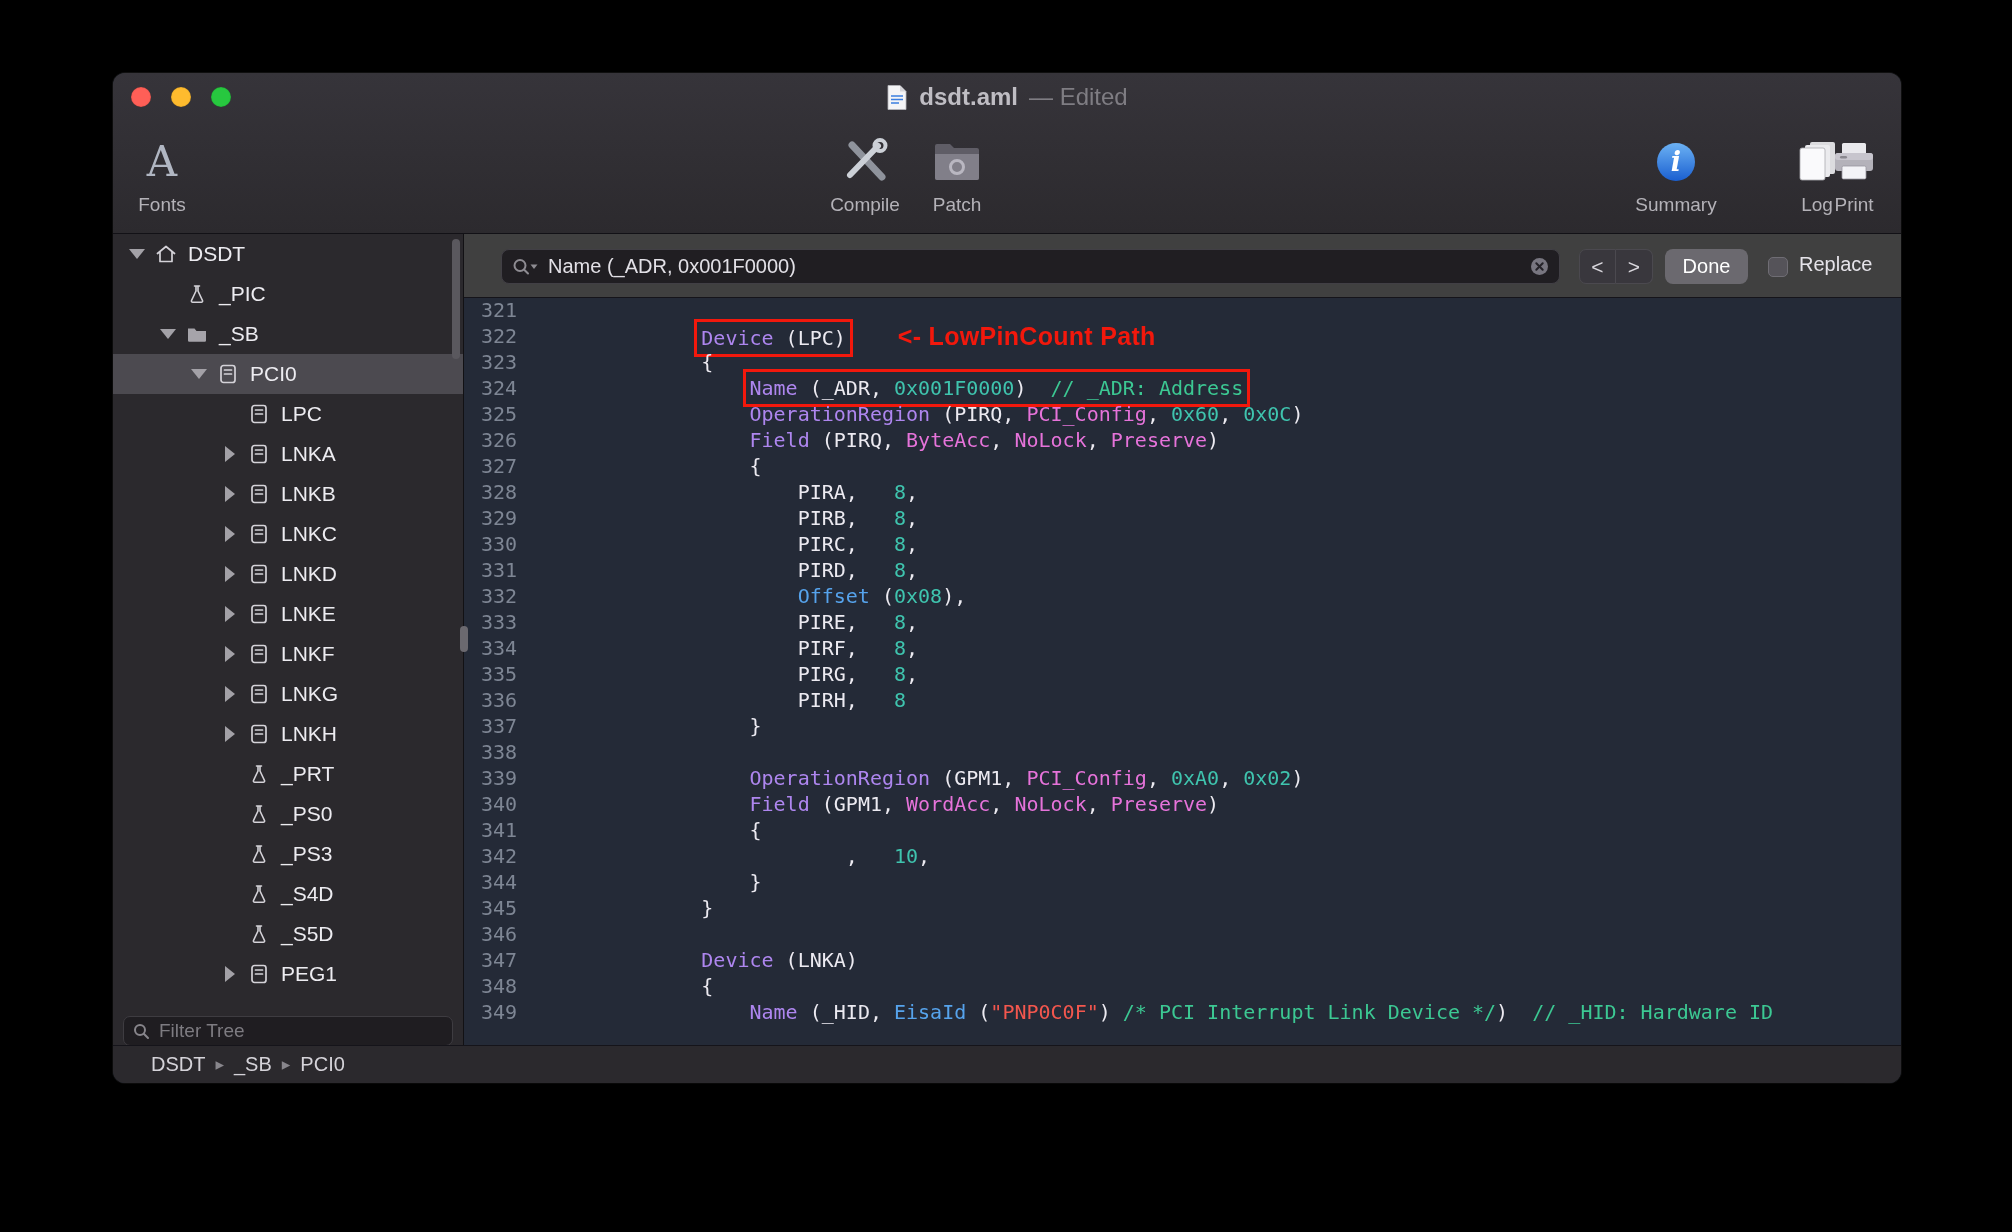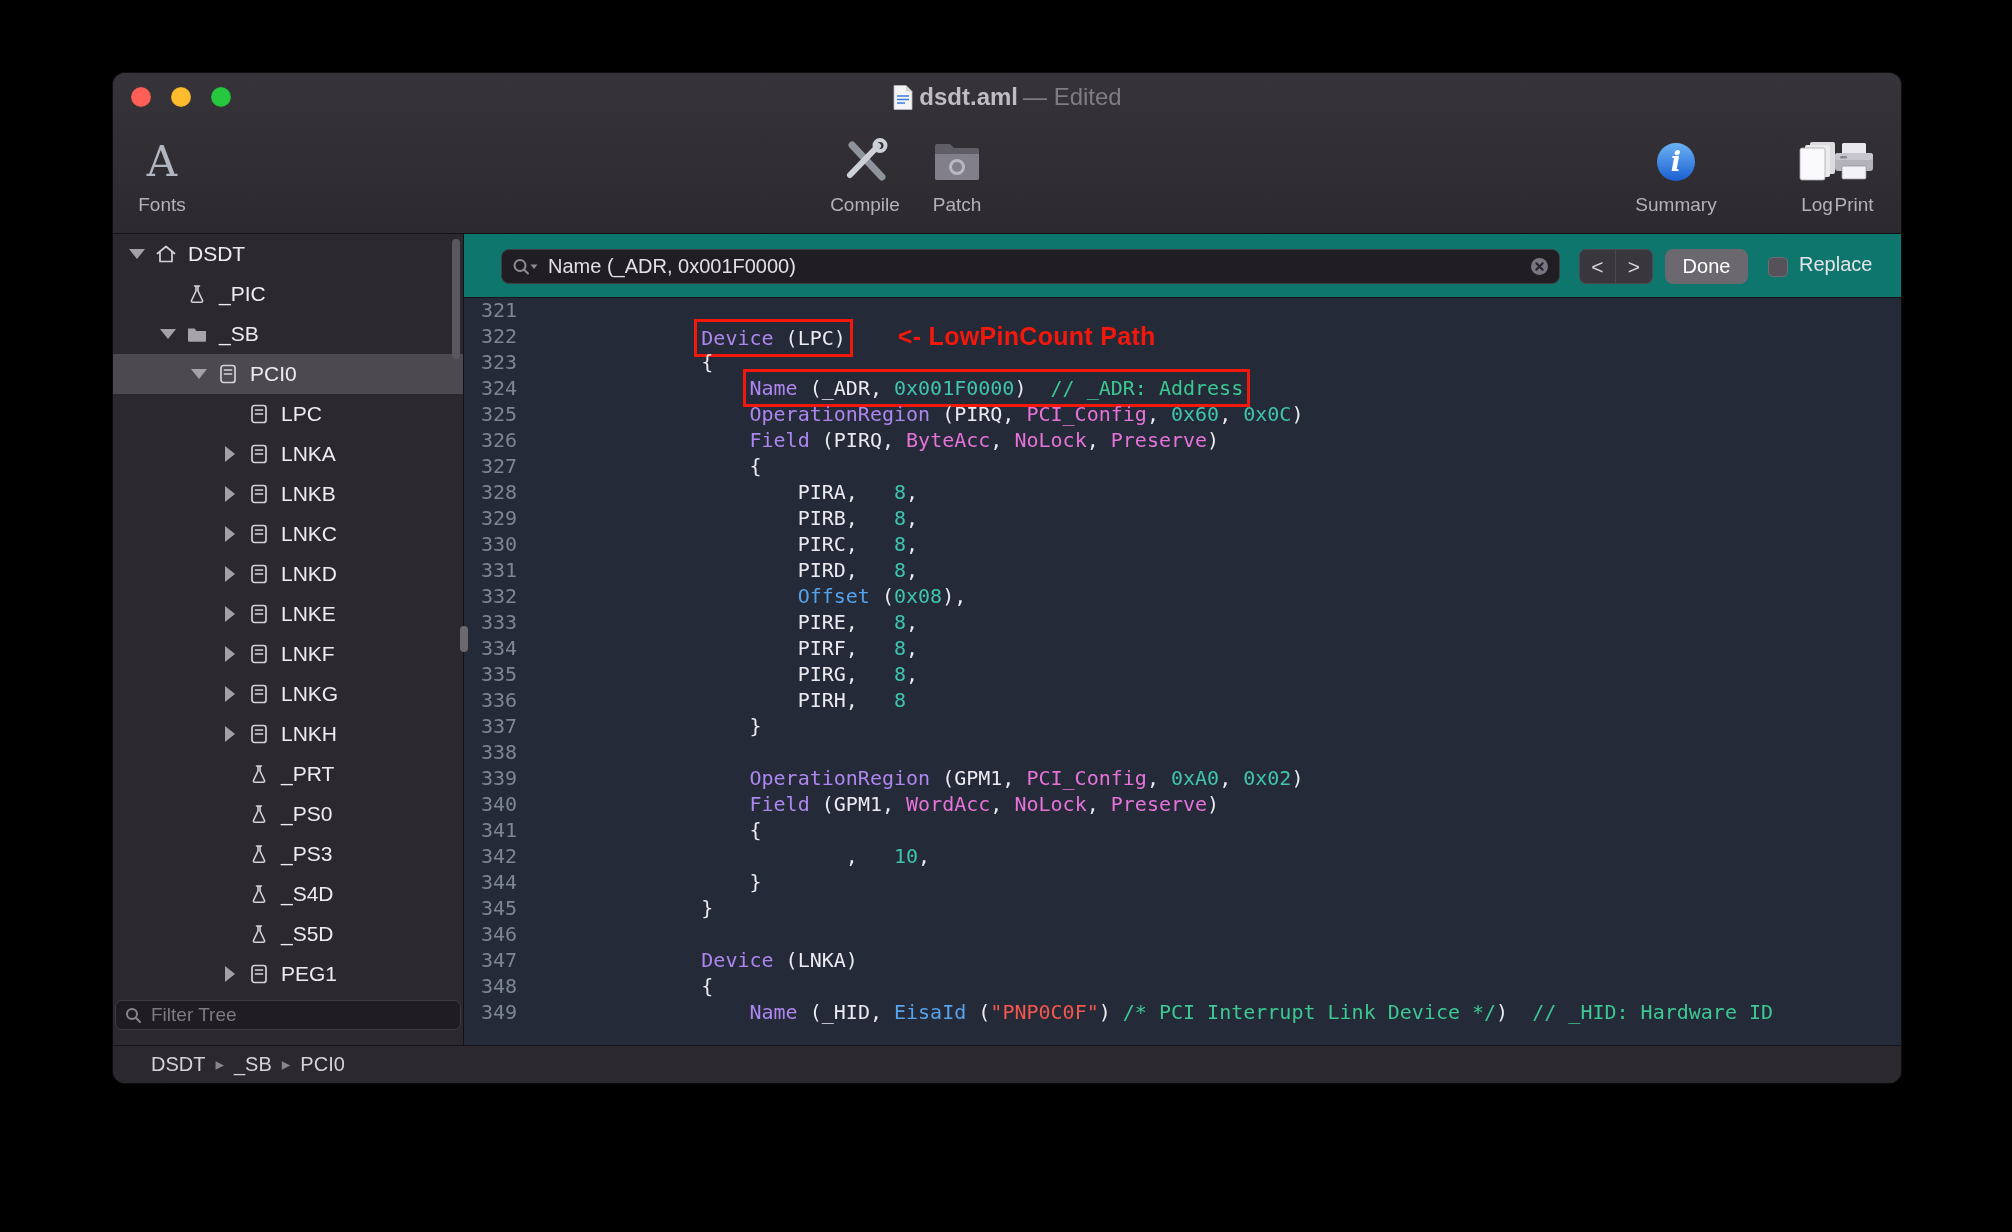--- a/index.html
+++ b/index.html
@@ -8,48 +8,48 @@
   .window{position:absolute;left:113px;top:73px;width:1788px;height:1010px;border-radius:12px;background:#242a37;overflow:hidden;
           box-shadow:0 30px 80px rgba(0,0,0,.7),0 0 0 1px rgba(255,255,255,.07);}
 
   
   .header{position:absolute;left:0;top:0;right:0;height:160px;background:linear-gradient(#36343a,#2c2a2e);border-bottom:1px solid #121116;}
   .titlebar{position:relative;height:48px;}
   .tl{position:absolute;top:14px;width:20px;height:20px;border-radius:50%;box-shadow:inset 0 0 1px rgba(0,0,0,.4);}
   .tl.close{left:18px;background:#ff5f57;}
   .tl.min{left:58px;background:#febb2e;}
   .tl.zoom{left:98px;background:#27c83f;}
-  .title{position:absolute;left:0;right:0;top:0;height:48px;display:flex;align-items:center;justify-content:center;gap:5px;font-size:24px;}
+  .title{position:absolute;left:0;right:0;top:0;height:48px;display:flex;align-items:center;justify-content:center;gap:11px;font-size:24px;}
   .title .fname{color:#bfbdc3;font-weight:600;}
   .title .fsuffix{color:#7f7d83;}
   .toolbar{position:absolute;top:48px;left:0;right:0;height:112px;}
   .tb-item{position:absolute;top:4px;width:84px;height:104px;display:flex;flex-direction:column;align-items:center;padding-top:8px;box-sizing:border-box;}
   .tb-icon{height:58px;display:flex;align-items:center;justify-content:center;}
   .tb-label{margin-top:3px;font-size:19px;color:#b4b2b8;}
   .fonts-A{font-family:"DejaVu Serif",serif;font-size:42px;color:#b0b6c2;line-height:1;}
 
   
   .sidebar{position:absolute;left:0;top:161px;width:350px;bottom:37px;background:#2b292d;border-right:1px solid #121114;}
   .tree{position:absolute;top:0;left:0;right:0;bottom:46px;overflow:hidden;}
   .trow{height:40px;display:flex;align-items:center;font-size:21px;color:#edecf1;}
   .trow.selected{background:#4c4a50;}
   .disc{width:28px;display:flex;align-items:center;justify-content:center;flex:none;}
   .disc.open::before{content:'';border-left:8px solid transparent;border-right:8px solid transparent;border-top:10px solid #a3a1a7;}
   .disc.closed::before{content:'';border-top:8px solid transparent;border-bottom:8px solid transparent;border-left:10px solid #a3a1a7;}
   .ticon{width:26px;height:26px;margin-left:2px;display:flex;align-items:center;justify-content:center;flex:none;}
   .tlabel{margin-left:9px;white-space:nowrap;}
   .sb-scroll{position:absolute;right:3px;top:5px;width:8px;height:120px;border-radius:4px;background:#5a585e;}
-  .filterzone{position:absolute;left:0;right:0;bottom:0;height:46px;display:flex;align-items:flex-start;padding:0 2px;box-sizing:border-box;}
+  .filterzone{position:absolute;left:0;right:0;bottom:0;height:46px;display:flex;align-items:flex-end;padding:0 10px;box-sizing:border-box;}
   .filterfield{flex:1;height:30px;background:#1f1d21;border:1px solid #3e3c41;border-radius:7px;display:flex;align-items:center;padding:0 9px;gap:7px;box-sizing:border-box;}
   .filterfield input{flex:1;min-width:0;background:transparent;border:none;outline:none;color:#d6d4da;font-size:19px;font-family:"Liberation Sans",sans-serif;}
   .filterfield input::placeholder{color:#7d7b81;}
 
   
   .editor{position:absolute;left:351px;top:161px;right:0;bottom:37px;background:#242a37;}
-  .findbar{position:absolute;top:0;left:0;right:0;height:63px;background:#0f766e;border-bottom:1px solid #15141a;}
+  .findbar{position:absolute;top:0;left:0;right:0;height:63px;background:#404040;border-bottom:1px solid #15141a;}
   .searchfield{position:absolute;left:37px;top:15px;width:1059px;height:35px;background:#201e22;border:1px solid #413f45;border-radius:8px;display:flex;align-items:center;padding:0 10px;gap:8px;box-sizing:border-box;}
   .findinput{flex:1;min-width:0;background:transparent;border:0;outline:0;color:#e2e0e6;font-size:20px;font-family:"Liberation Sans",sans-serif;}
   .clearbtn{flex:none;display:flex;}
   .navgroup{position:absolute;left:1115px;top:15px;height:35px;display:flex;}
   .navbtn{width:37px;height:35px;background:#39373d;border:1px solid #4b494f;color:#d9d7dd;font-size:21px;display:flex;align-items:center;justify-content:center;padding:0;font-family:"Liberation Sans",sans-serif;cursor:default;}
   .navbtn.prev{border-radius:7px 0 0 7px;}
   .navbtn.next{border-radius:0 7px 7px 0;border-left:0;}
   .donebtn{position:absolute;left:1201px;top:15px;width:83px;height:35px;border:none;border-radius:8px;background:#6b696f;color:#ffffff;font-size:20px;font-family:"Liberation Sans",sans-serif;}
   .replacebox{position:absolute;left:1304px;top:23px;width:20px;height:20px;border-radius:5px;background:#555359;border:1px solid #6f6d74;box-sizing:border-box;}
   .replacelabel{position:absolute;left:1335px;top:19px;font-size:20px;color:#e5e3e9;}

